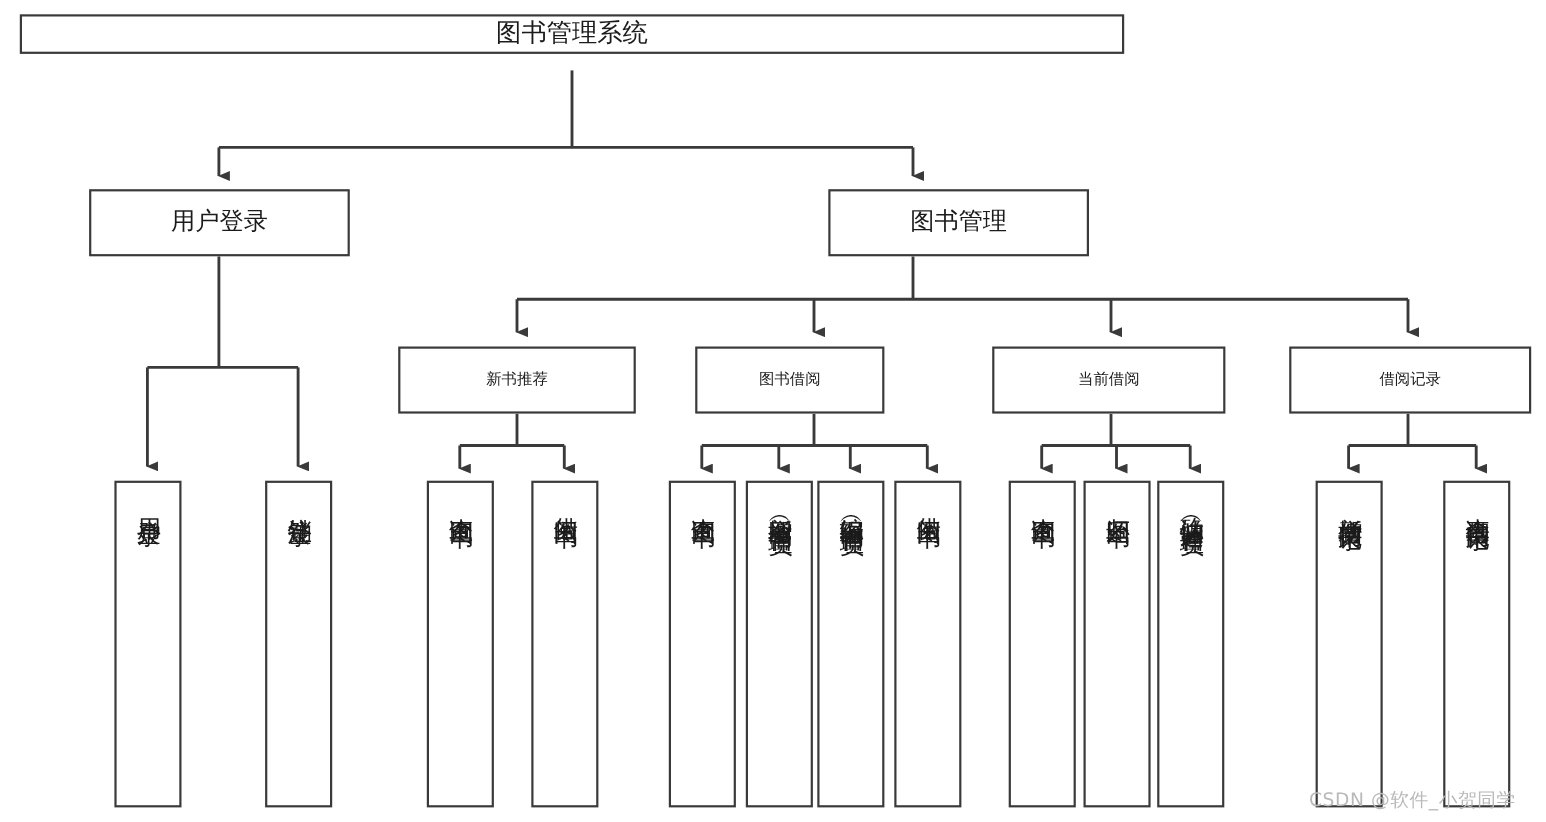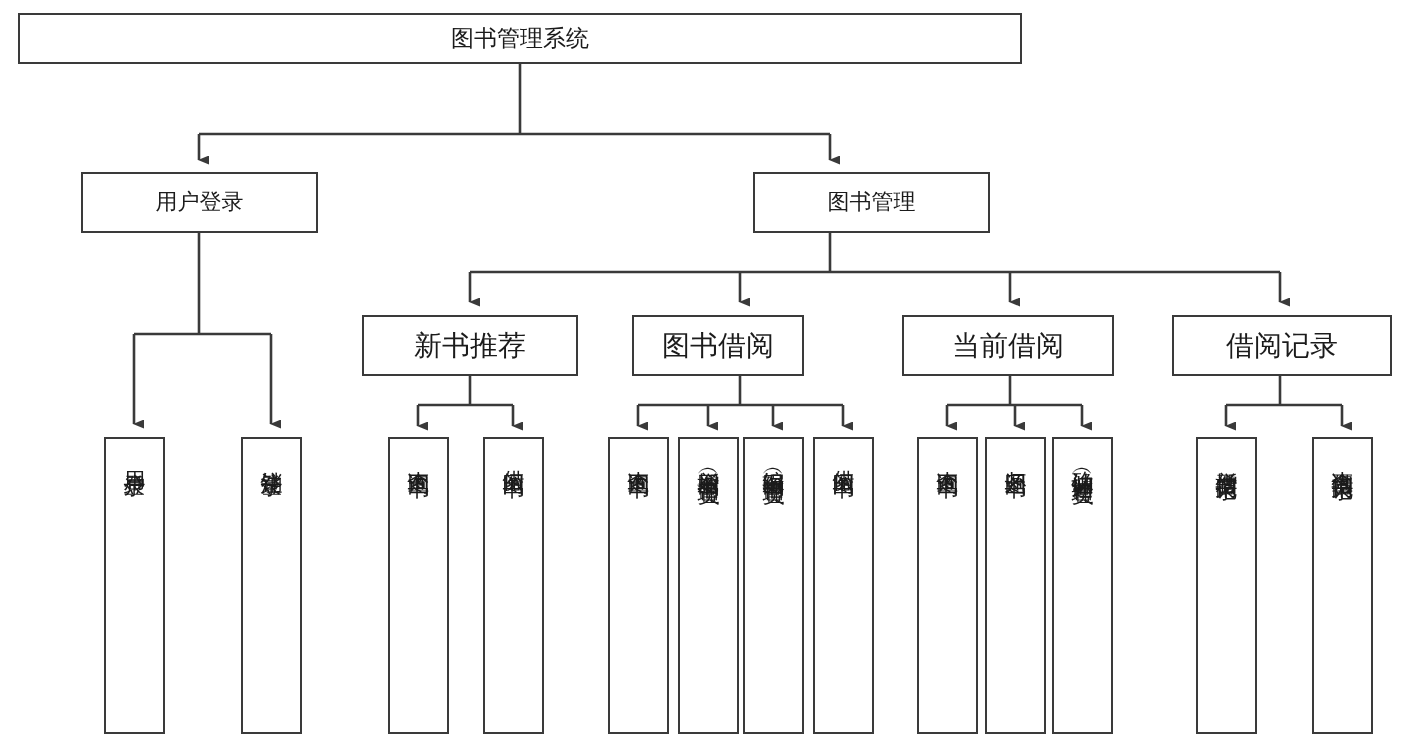--- a/index.html
+++ b/index.html
@@ -38,21 +38,21 @@
     justify-content: center;
     color: #1b1b1b;
   }
   .node-label {
     text-align: center;
     line-height: 1.12;
     white-space: nowrap;
   }
   .node.root .node-label { font-size: 23px; }
   .node.level1 .node-label { font-size: 22px; }
-  .node.level2 .node-label { font-size: 28px; }
+  .node.level2 .node-label { font-size: 14px; }
   .node.leaf {
     align-items: flex-start;
     padding-top: 14px;
   }
   .node.leaf .node-label {
     writing-mode: vertical-rl;
     text-orientation: upright;
     font-size: 22px;
     letter-spacing: 2px;
     line-height: 1;
@@ -114,21 +114,21 @@
       <path d="M1015,405 L1015,426" marker-end="url(#arrowhead)"></path>
       <path d="M1082,405 L1082,426" marker-end="url(#arrowhead)"></path>
 
       <path d="M1280,376 L1280,405"></path>
       <path d="M1226,405 L1342,405"></path>
       <path d="M1226,405 L1226,426" marker-end="url(#arrowhead)"></path>
       <path d="M1342,405 L1342,426" marker-end="url(#arrowhead)"></path>
     </g>
   </svg>
 
-  <div class="node root" style="left:18px; top:13px; width:1004px; height:51px;">
+  <div class="node root" style="left:18px; top:13px; width:1004px; height:36px;">
     <span class="node-label">图书管理系统</span>
   </div>
 
   <div class="node level1" style="left:81px; top:172px; width:237px; height:61px;">
     <span class="node-label">用户登录</span>
   </div>
   <div class="node level1" style="left:753px; top:172px; width:237px; height:61px;">
     <span class="node-label">图书管理</span>
   </div>
 
@@ -182,14 +182,15 @@
     <span class="node-label">确认归还（管理员）</span>
   </div>
 
   <div class="node leaf" style="left:1196px; top:437px; width:61px; height:297px;">
     <span class="node-label">新增借阅记录</span>
   </div>
   <div class="node leaf" style="left:1312px; top:437px; width:61px; height:297px;">
     <span class="node-label">查询借阅记录</span>
   </div>
 
+  <div class="watermark" style="left:1190px; top:716px;">CSDN @软件_小贺同学</div>
 
 </div>
 
 </body></html>

